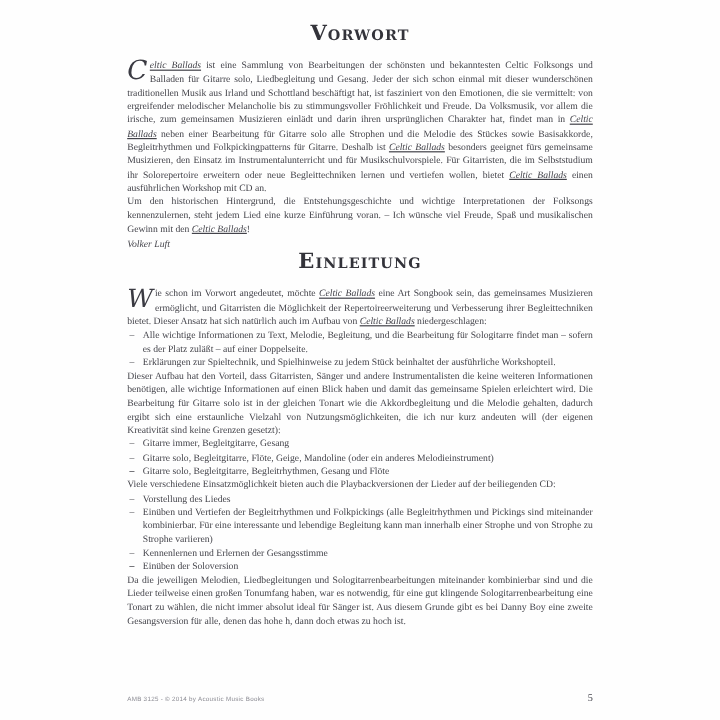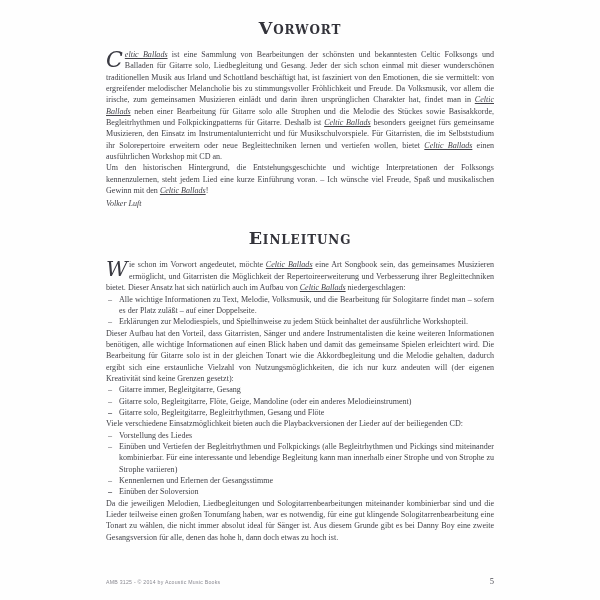--- a/index.html
+++ b/index.html
@@ -32,21 +32,20 @@
     font-family: "DejaVu Serif", "Liberation Serif", serif;
     font-weight: 700;
     font-size: 17.5px;
     letter-spacing: 0.9px;
     text-align: center;
     margin: 0 0 11px 0;
     color: #33333a;
     font-variant: small-caps;
   }
   h1.section-title.second {
-    margin-top: 20px;
   }
   p.body {
     font-size: 8.05px;
     line-height: 11.35px;
     text-align: justify;
     margin: 0;
     color: #43434a;
     -webkit-hyphens: auto;
     hyphens: auto;
     text-justify: inter-word;
@@ -135,22 +134,22 @@
 
     <p class="body"><span>Um den historischen Hintergrund, die Entstehungsgeschichte und wichtige Interpretationen der Folksongs kennenzulernen, steht jedem Lied eine kurze Einführung voran. – Ich wünsche viel Freude, Spaß und musikalischen Gewinn mit den </span><em>Celtic Ballads</em><span>!</span></p>
 
     <div class="signature">Volker Luft</div>
 
     <h1 class="section-title second">Einleitung</h1>
 
     <p class="body dropcap-wrap"><span class="dropcap w">W</span><span>ie schon im Vorwort angedeutet, möchte </span><em>Celtic Ballads</em><span> eine Art Songbook sein, das gemeinsames Musizieren ermöglicht, und Gitarristen die Möglichkeit der Repertoireerweiterung und Verbesserung ihrer Begleittechniken bietet. Dieser Ansatz hat sich natürlich auch im Aufbau von </span><em>Celtic Ballads</em><span> niedergeschlagen:</span></p>
 
     <ul class="dashlist">
-      <li><span class="dash">–</span><span>Alle wichtige Informationen zu Text, Melodie, Volksmusik, und die Bearbeitung für Sologitarre findet man – sofern es der Platz zuläßt – auf einer Doppelseite.</span></li>
-      <li><span class="dash">–</span><span>Erklärungen zur Melodiespiels, und Spielhinweise zu jedem Stück beinhaltet der ausführliche Workshopteil.</span></li>
+      <li><span class="dash">–</span><span>Alle wichtige Informationen zu Text, Melodie, Begleitung, und die Bearbeitung für Sologitarre findet man – sofern es der Platz zuläßt – auf einer Doppelseite.</span></li>
+      <li><span class="dash">–</span><span>Erklärungen zur Spieltechnik, und Spielhinweise zu jedem Stück beinhaltet der ausführliche Workshopteil.</span></li>
     </ul>
 
     <p class="body">Dieser Aufbau hat den Vorteil, dass Gitarristen, Sänger und andere Instrumentalisten die keine weiteren Informationen benötigen, alle wichtige Informationen auf einen Blick haben und damit das gemeinsame Spielen erleichtert wird. Die Bearbeitung für Gitarre solo ist in der gleichen Tonart wie die Akkordbegleitung und die Melodie gehalten, dadurch ergibt sich eine erstaunliche Vielzahl von Nutzungsmöglichkeiten, die ich nur kurz andeuten will (der eigenen Kreativität sind keine Grenzen gesetzt):</p>
 
     <ul class="dashlist">
       <li><span class="dash">–</span><span>Gitarre immer, Begleitgitarre, Gesang</span></li>
       <li><span class="dash">–</span><span>Gitarre solo, Begleitgitarre, Flöte, Geige, Mandoline (oder ein anderes Melodieinstrument)</span></li>
       <li><span class="dash">–</span></li>
       <li><span class="dash">–</span><span>Gitarre solo, Begleitgitarre, Begleitrhythmen, Gesang und Flöte</span></li>
     </ul>

